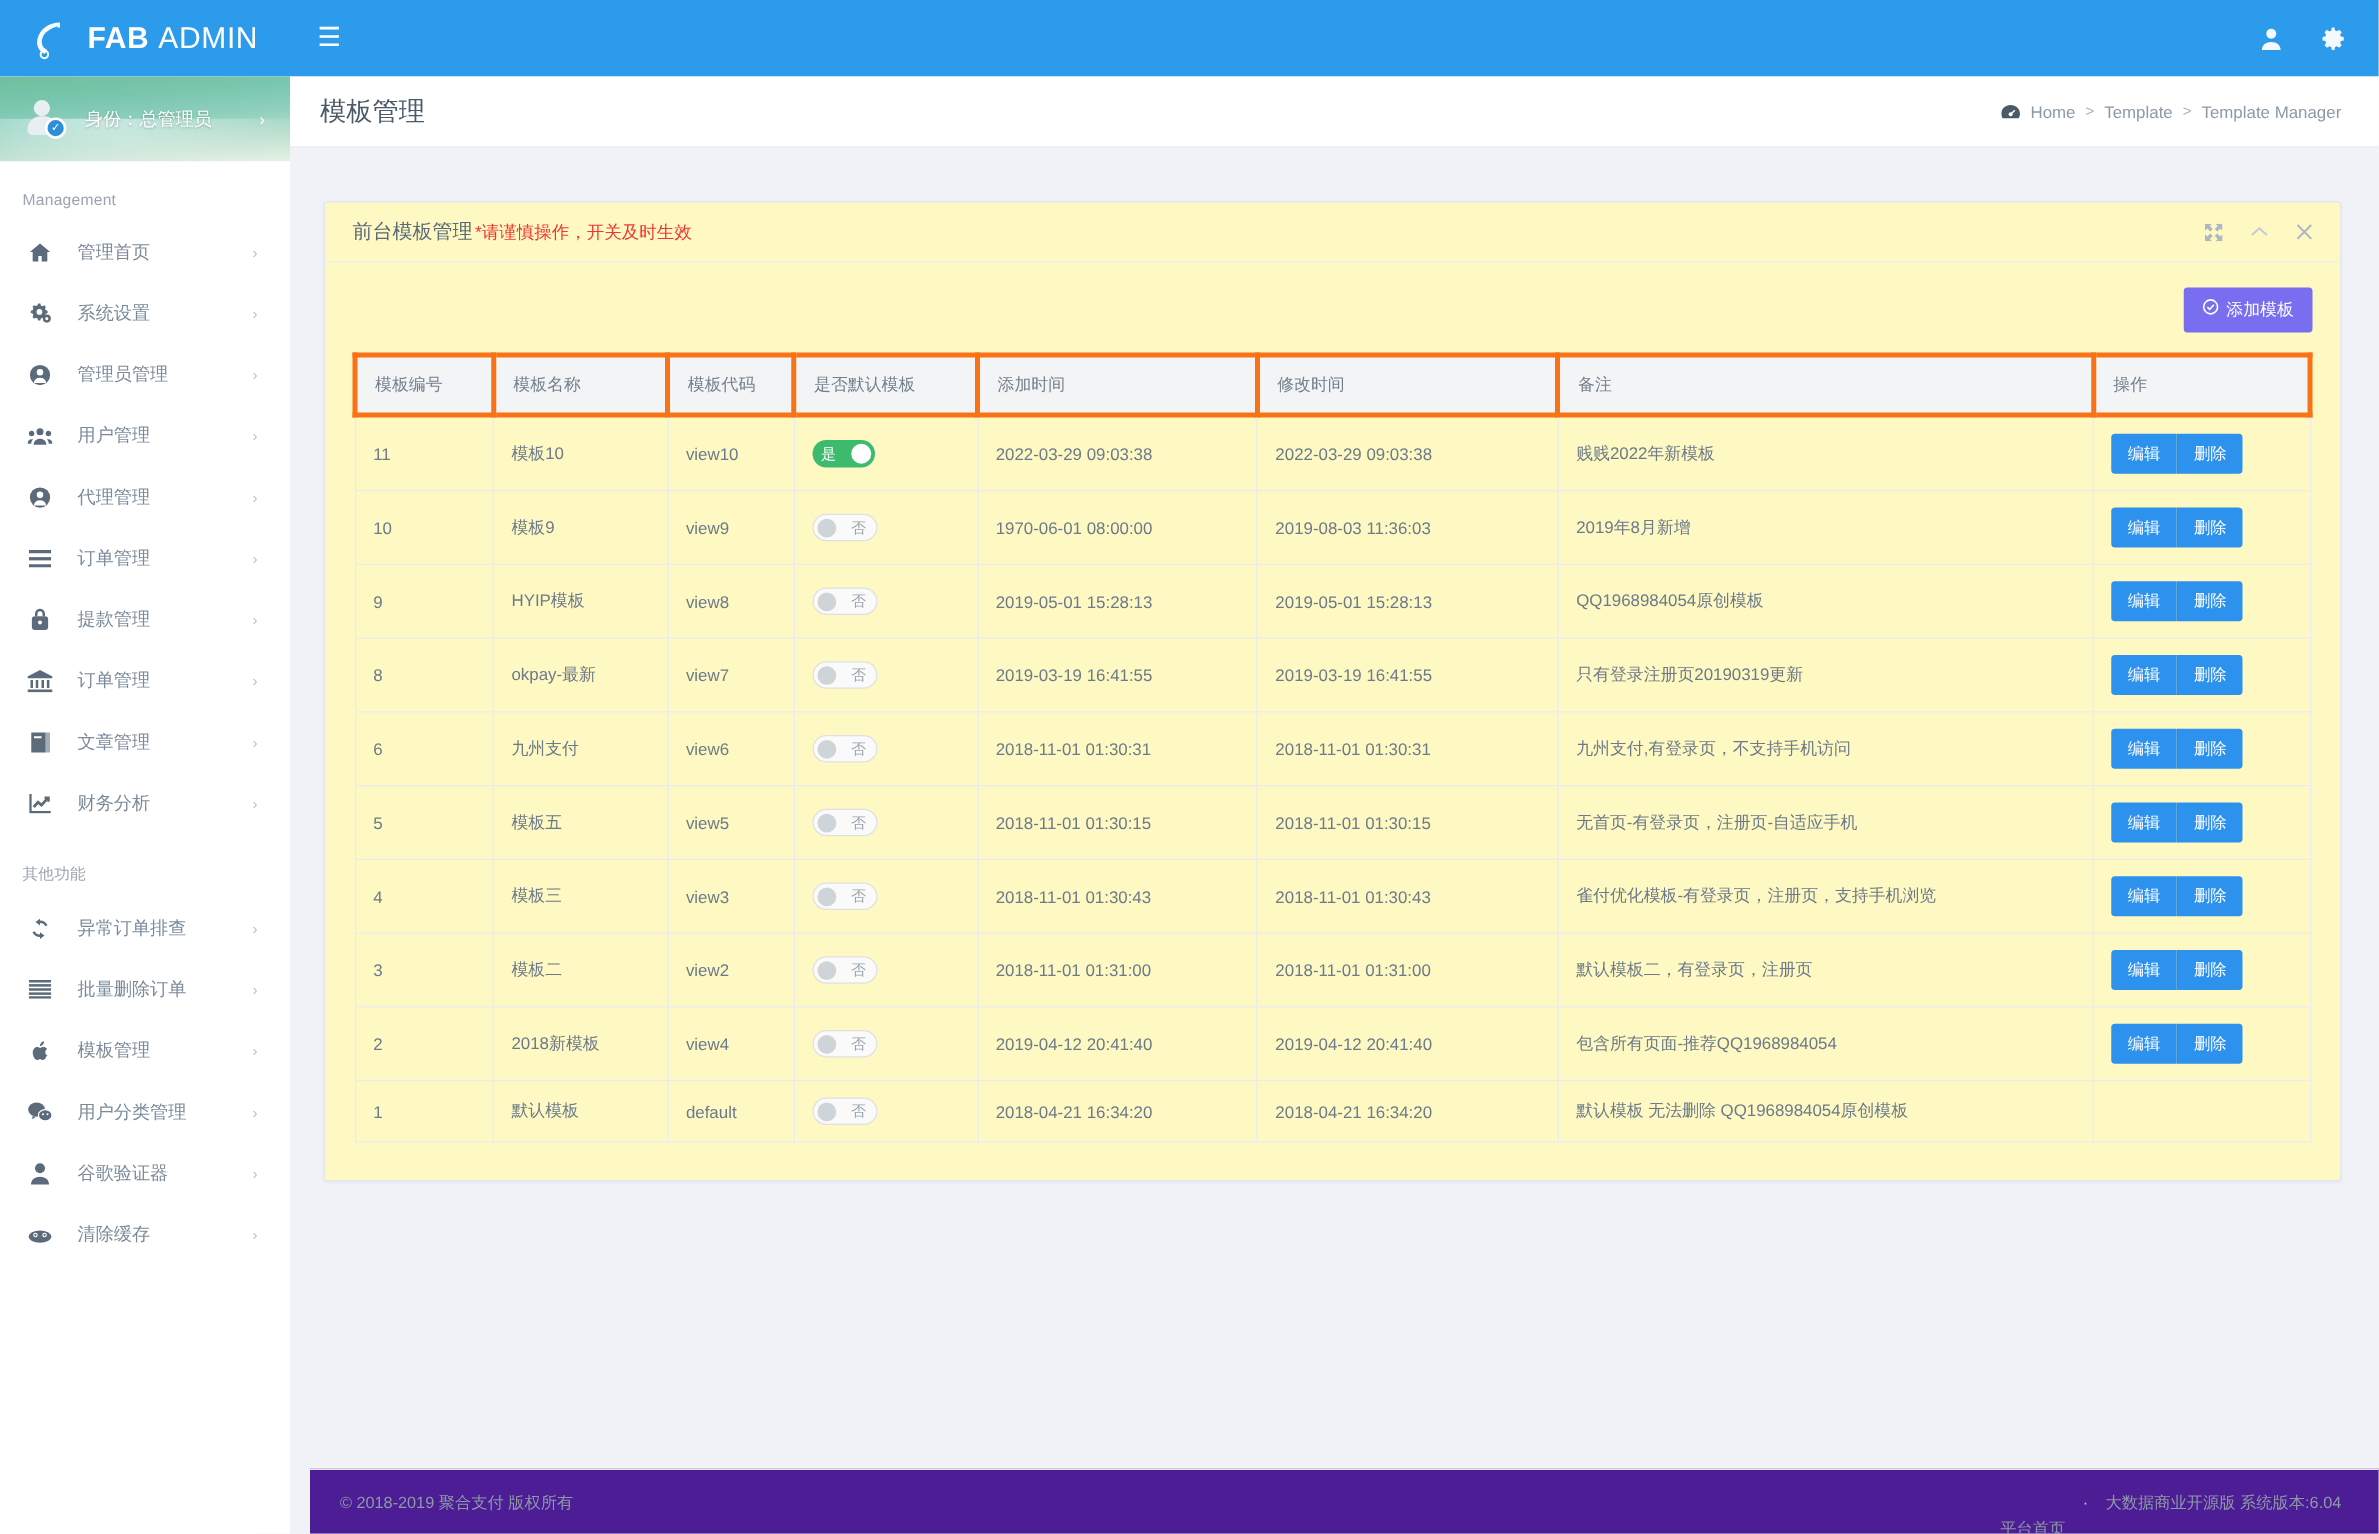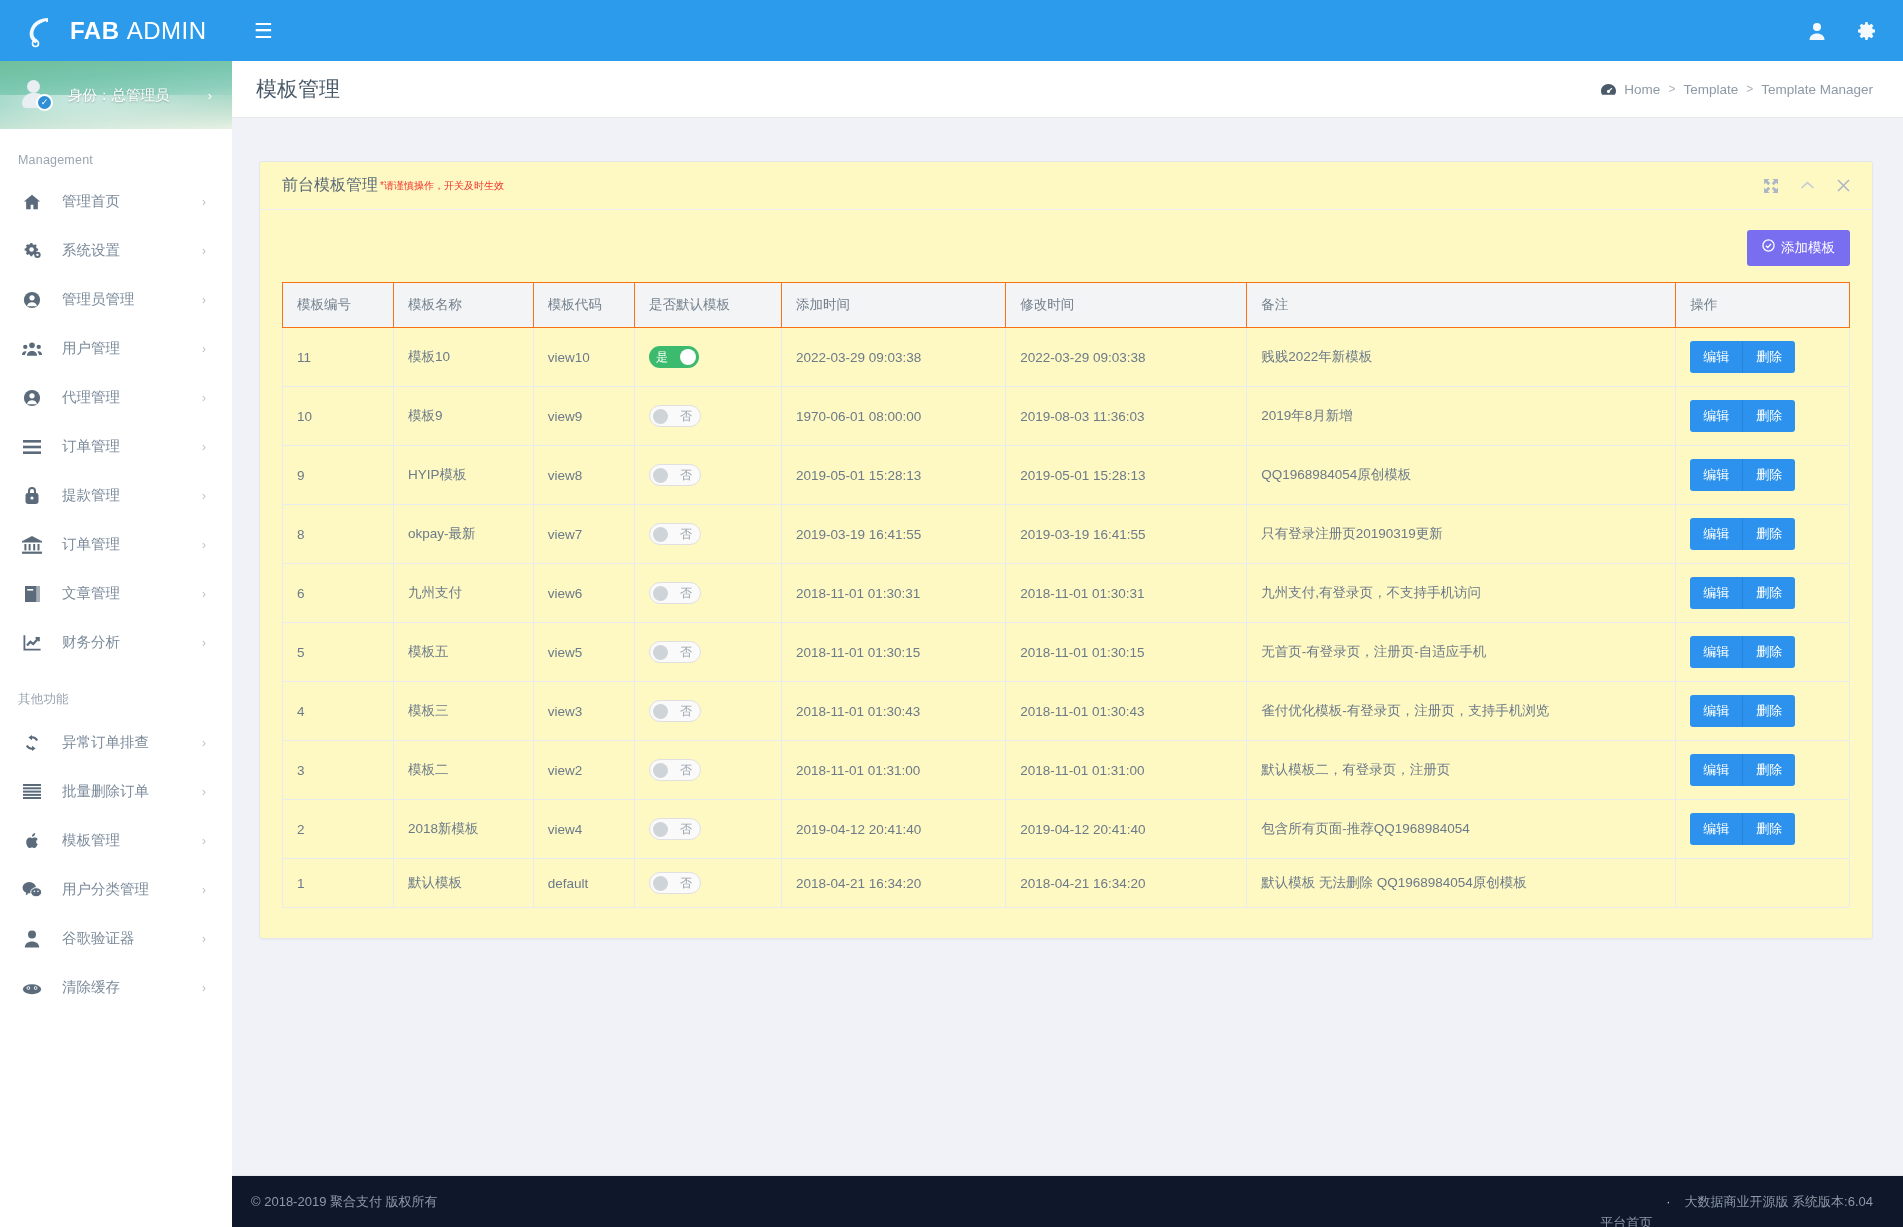--- a/index.html
+++ b/index.html
@@ -94,37 +94,37 @@
   .card {
     position: absolute; left: 27px; top: 100px; right: 30px;
     background: #fef9c3; border: 1px solid #e4e7ec; border-radius: 3px;
     box-shadow: 0 1px 2px rgba(0,0,0,.04);
   }
   .card-head {
     height: 48px; display: flex; align-items: center; padding: 0 22px 0 22px;
     border-bottom: 1px solid #eceef1;
   }
   .card-title { font-size: 16px; color: #5b6a78; }
-  .card-warn { font-size: 10px; color: #f2352f; margin-left: 2px; }
+  .card-warn { font-size: 14px; color: #f2352f; margin-left: 2px; }
   .card-tools { margin-left: auto; display: flex; align-items: center; gap: 22px; color: #aeb7c6; }
   .card-tools .ct { cursor: pointer; display: flex; }
 
   .card-body { padding: 20px 22px 30px 22px; }
   .toolbar-row { display: flex; justify-content: flex-end; padding: 0 0 16px 0; }
   .btn-add {
     background: #7a6ef0; border: none; color: #fff; font-size: 13.5px;
     padding: 9px 15px; border-radius: 3px; cursor: pointer;
     display: inline-flex; align-items: flex-start; gap: 6px;
     font-family: "Liberation Sans", sans-serif;
   }
 
   table.tpl { width: 100%; border-collapse: collapse; font-size: 13.5px; table-layout: fixed; }
   table.tpl th {
     background: #f3f4f6; color: #73808d; font-weight: normal; text-align: left;
-    padding: 13px 0 13px 14px; border: 1px solid #f97316; white-space: nowrap;
+    padding: 13px 0 13px 14px; border: 4px solid #f97316; white-space: nowrap;
   }
   table.tpl td {
     padding: 13px 0 13px 14px; border: 1px solid #e9ebee; color: #6c7a89;
     vertical-align: middle; height: 40px; overflow: hidden; white-space: nowrap;
   }
   .c-id     { width: 92px; }
   .c-name   { width: 116px; }
   .c-code   { width: 84px; }
   .c-def    { width: 122px; }
   .c-add    { width: 186px; }
@@ -155,22 +155,22 @@
   .btn-op {
     background: #2c92ed; color: #fff; border: none; font-size: 13px;
     padding: 7px 13px; cursor: pointer; font-family: "Liberation Sans", sans-serif;
   }
   .btn-op.first { border-radius: 3px 0 0 3px; }
   .btn-op.last  { border-radius: 0 3px 3px 0; }
   .btn-op + .btn-op { border-left: 1px solid #2584d8; }
 
   
   .footer {
-    position: absolute; left: 227px; right: 0; bottom: 0; height: 52px;
-    background: #0f172a; border-top: 1px solid #e6e8ec;
+    position: absolute; left: 248px; right: 0; bottom: 0; height: 52px;
+    background: #4c1d95; border-top: 1px solid #e6e8ec;
     display: flex; align-items: center; padding: 0 30px 0 24px;
     font-size: 13px; color: #8d99a6;
   }
   .footer-right { margin-left: auto; display: flex; align-items: center; gap: 14px; }
   .footer-right a { color: #8d99a6; text-decoration: none; cursor: pointer; margin-top: 42px; }
   .footer-dot { color: #c4ccd4; }
 </style>
 </head>
 <body>
 

